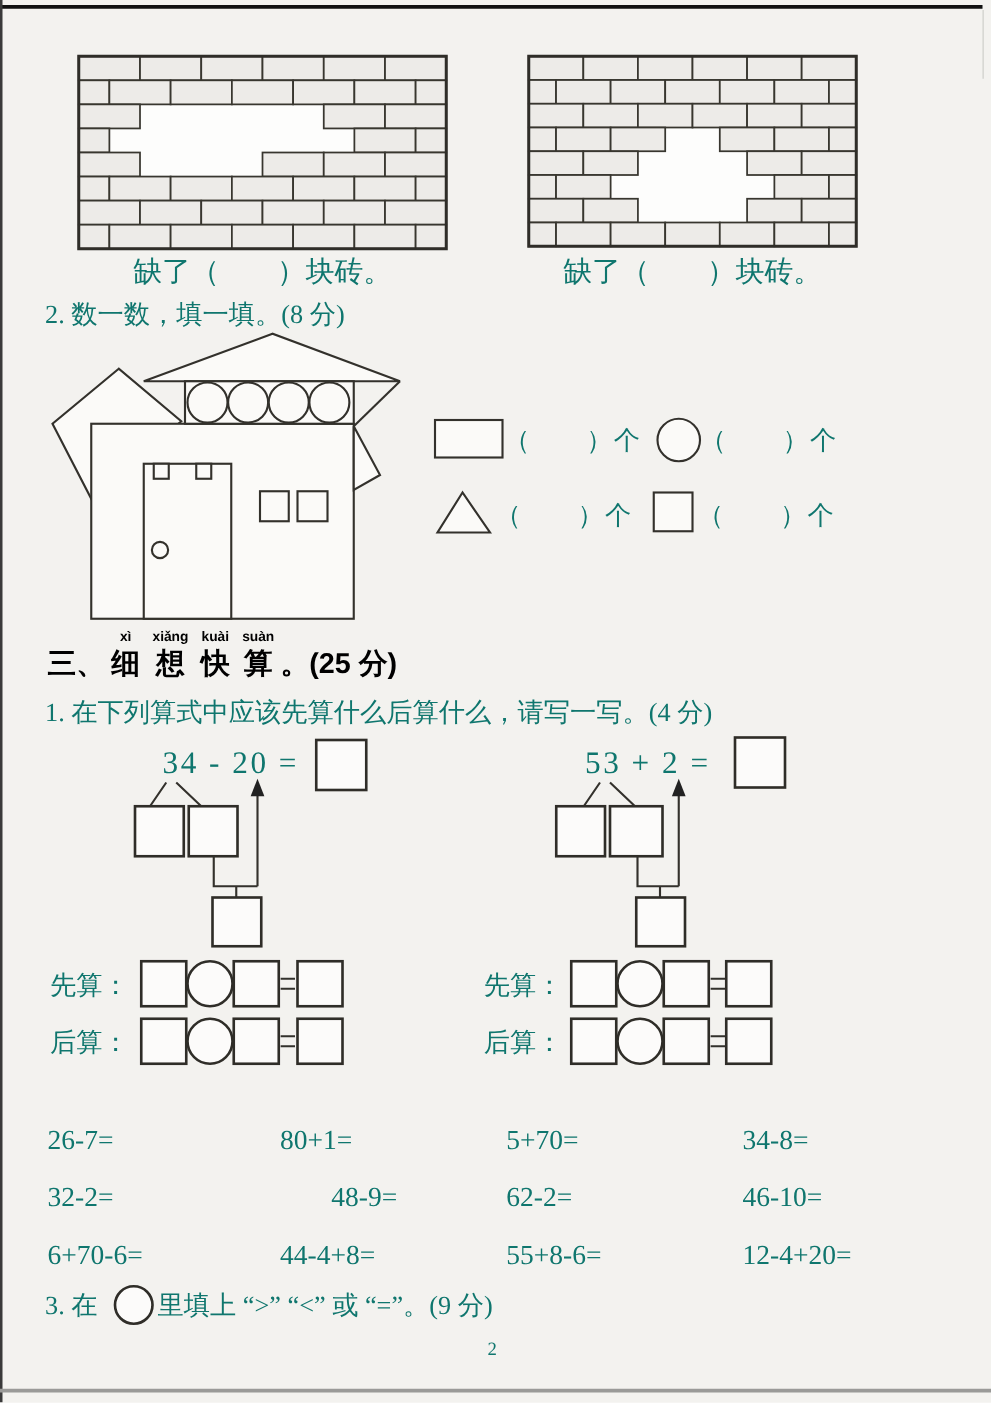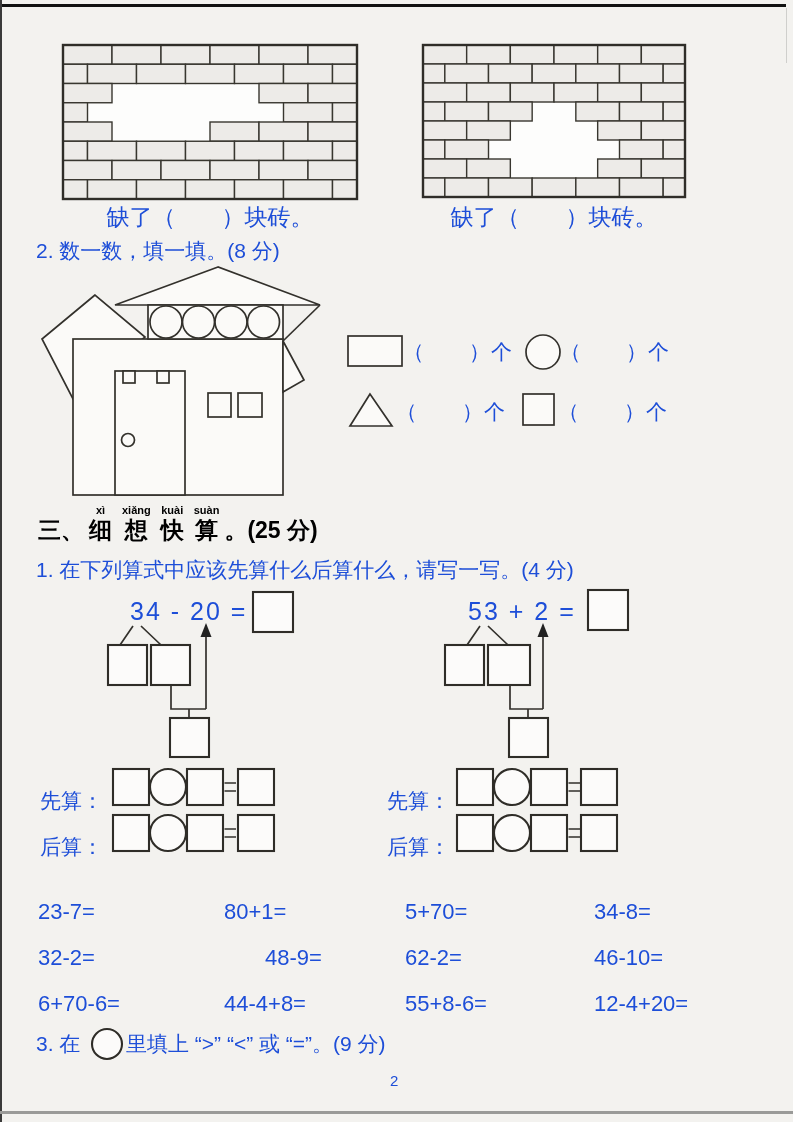--- a/index.html
+++ b/index.html
@@ -11,26 +11,26 @@
   .rule-right{position:absolute;left:786px;top:8px;width:1px;height:55px;background:#cfcfcc;}
   .rule-bottom{position:absolute;left:0;top:1111px;width:793px;height:3px;background:#9a9a98;}
   svg.art{position:absolute;left:0;top:0;}
   .brick{fill:#edebe8;stroke:#38362f;stroke-width:1.4;}
   .wall-bg{fill:#fdfdfc;}
   .wall-border{fill:none;stroke:#2f2d28;stroke-width:2.4;}
   .shape{fill:#fbfaf8;stroke:#33312c;stroke-width:1.7;}
   .ln{stroke:#33312c;stroke-width:1.7;fill:none;}
   .abox{fill:#fcfbfa;stroke:#2f2d28;stroke-width:2.1;}
   .ah{fill:#222;stroke:none;}
-  .t{font-family:Liberation Sans, sans-serif;color:#1d4ed8;}
+  .t{font-family:Liberation Serif, serif;color:#0f766e;}
   .cap{font-size:23px;text-align:center;}
   .qt{font-size:21px;}
   .cnt{font-size:21px;letter-spacing:1px;}
   .expr{font-size:25px;letter-spacing:2px;}
-  .lbl{font-size:21px;margin-top:13px;}
+  .lbl{font-size:21px;}
   .prob{font-size:22px;}
   .pgnum{font-size:15px;}
   .head{display:flex;align-items:flex-end;font-family:"Liberation Sans",sans-serif;font-weight:bold;color:#000;}
   .head .big{font-size:23px;line-height:1.05;}
   .pyw{display:inline-flex;flex-direction:column;align-items:center;margin:0 5px;}
   .py{font-size:11px;font-weight:bold;line-height:1;margin-bottom:2px;font-family:"Liberation Sans",sans-serif;}
 </style>
 </head>
 <body>
 
@@ -247,21 +247,21 @@
   </div>
 
   <div class="abs t qt" style="left:36px;top:556px;">1. 在下列算式中应该先算什么后算什么，请写一写。(4 分)</div>
   <div class="abs t expr" style="left:130px;top:597px;">34 - 20 =</div>
   <div class="abs t expr" style="left:468px;top:597px;">53 + 2 =</div>
   <div class="abs t lbl" style="left:40px;top:774px;">先算：</div>
   <div class="abs t lbl" style="left:40px;top:820px;">后算：</div>
   <div class="abs t lbl" style="left:387px;top:774px;">先算：</div>
   <div class="abs t lbl" style="left:387px;top:820px;">后算：</div>
 
-  <div class="abs t prob" style="left:38px;top:899px;">23-7=</div>
+  <div class="abs t prob" style="left:38px;top:899px;">26-7=</div>
   <div class="abs t prob" style="left:224px;top:899px;">80+1=</div>
   <div class="abs t prob" style="left:405px;top:899px;">5+70=</div>
   <div class="abs t prob" style="left:594px;top:899px;">34-8=</div>
   <div class="abs t prob" style="left:38px;top:945px;">32-2=</div>
   <div class="abs t prob" style="left:224px;top:945px;margin-left:41px;">48-9=</div>
   <div class="abs t prob" style="left:405px;top:945px;">62-2=</div>
   <div class="abs t prob" style="left:594px;top:945px;">46-10=</div>
   <div class="abs t prob" style="left:38px;top:991px;">6+70-6=</div>
   <div class="abs t prob" style="left:224px;top:991px;">44-4+8=</div>
   <div class="abs t prob" style="left:405px;top:991px;">55+8-6=</div>

